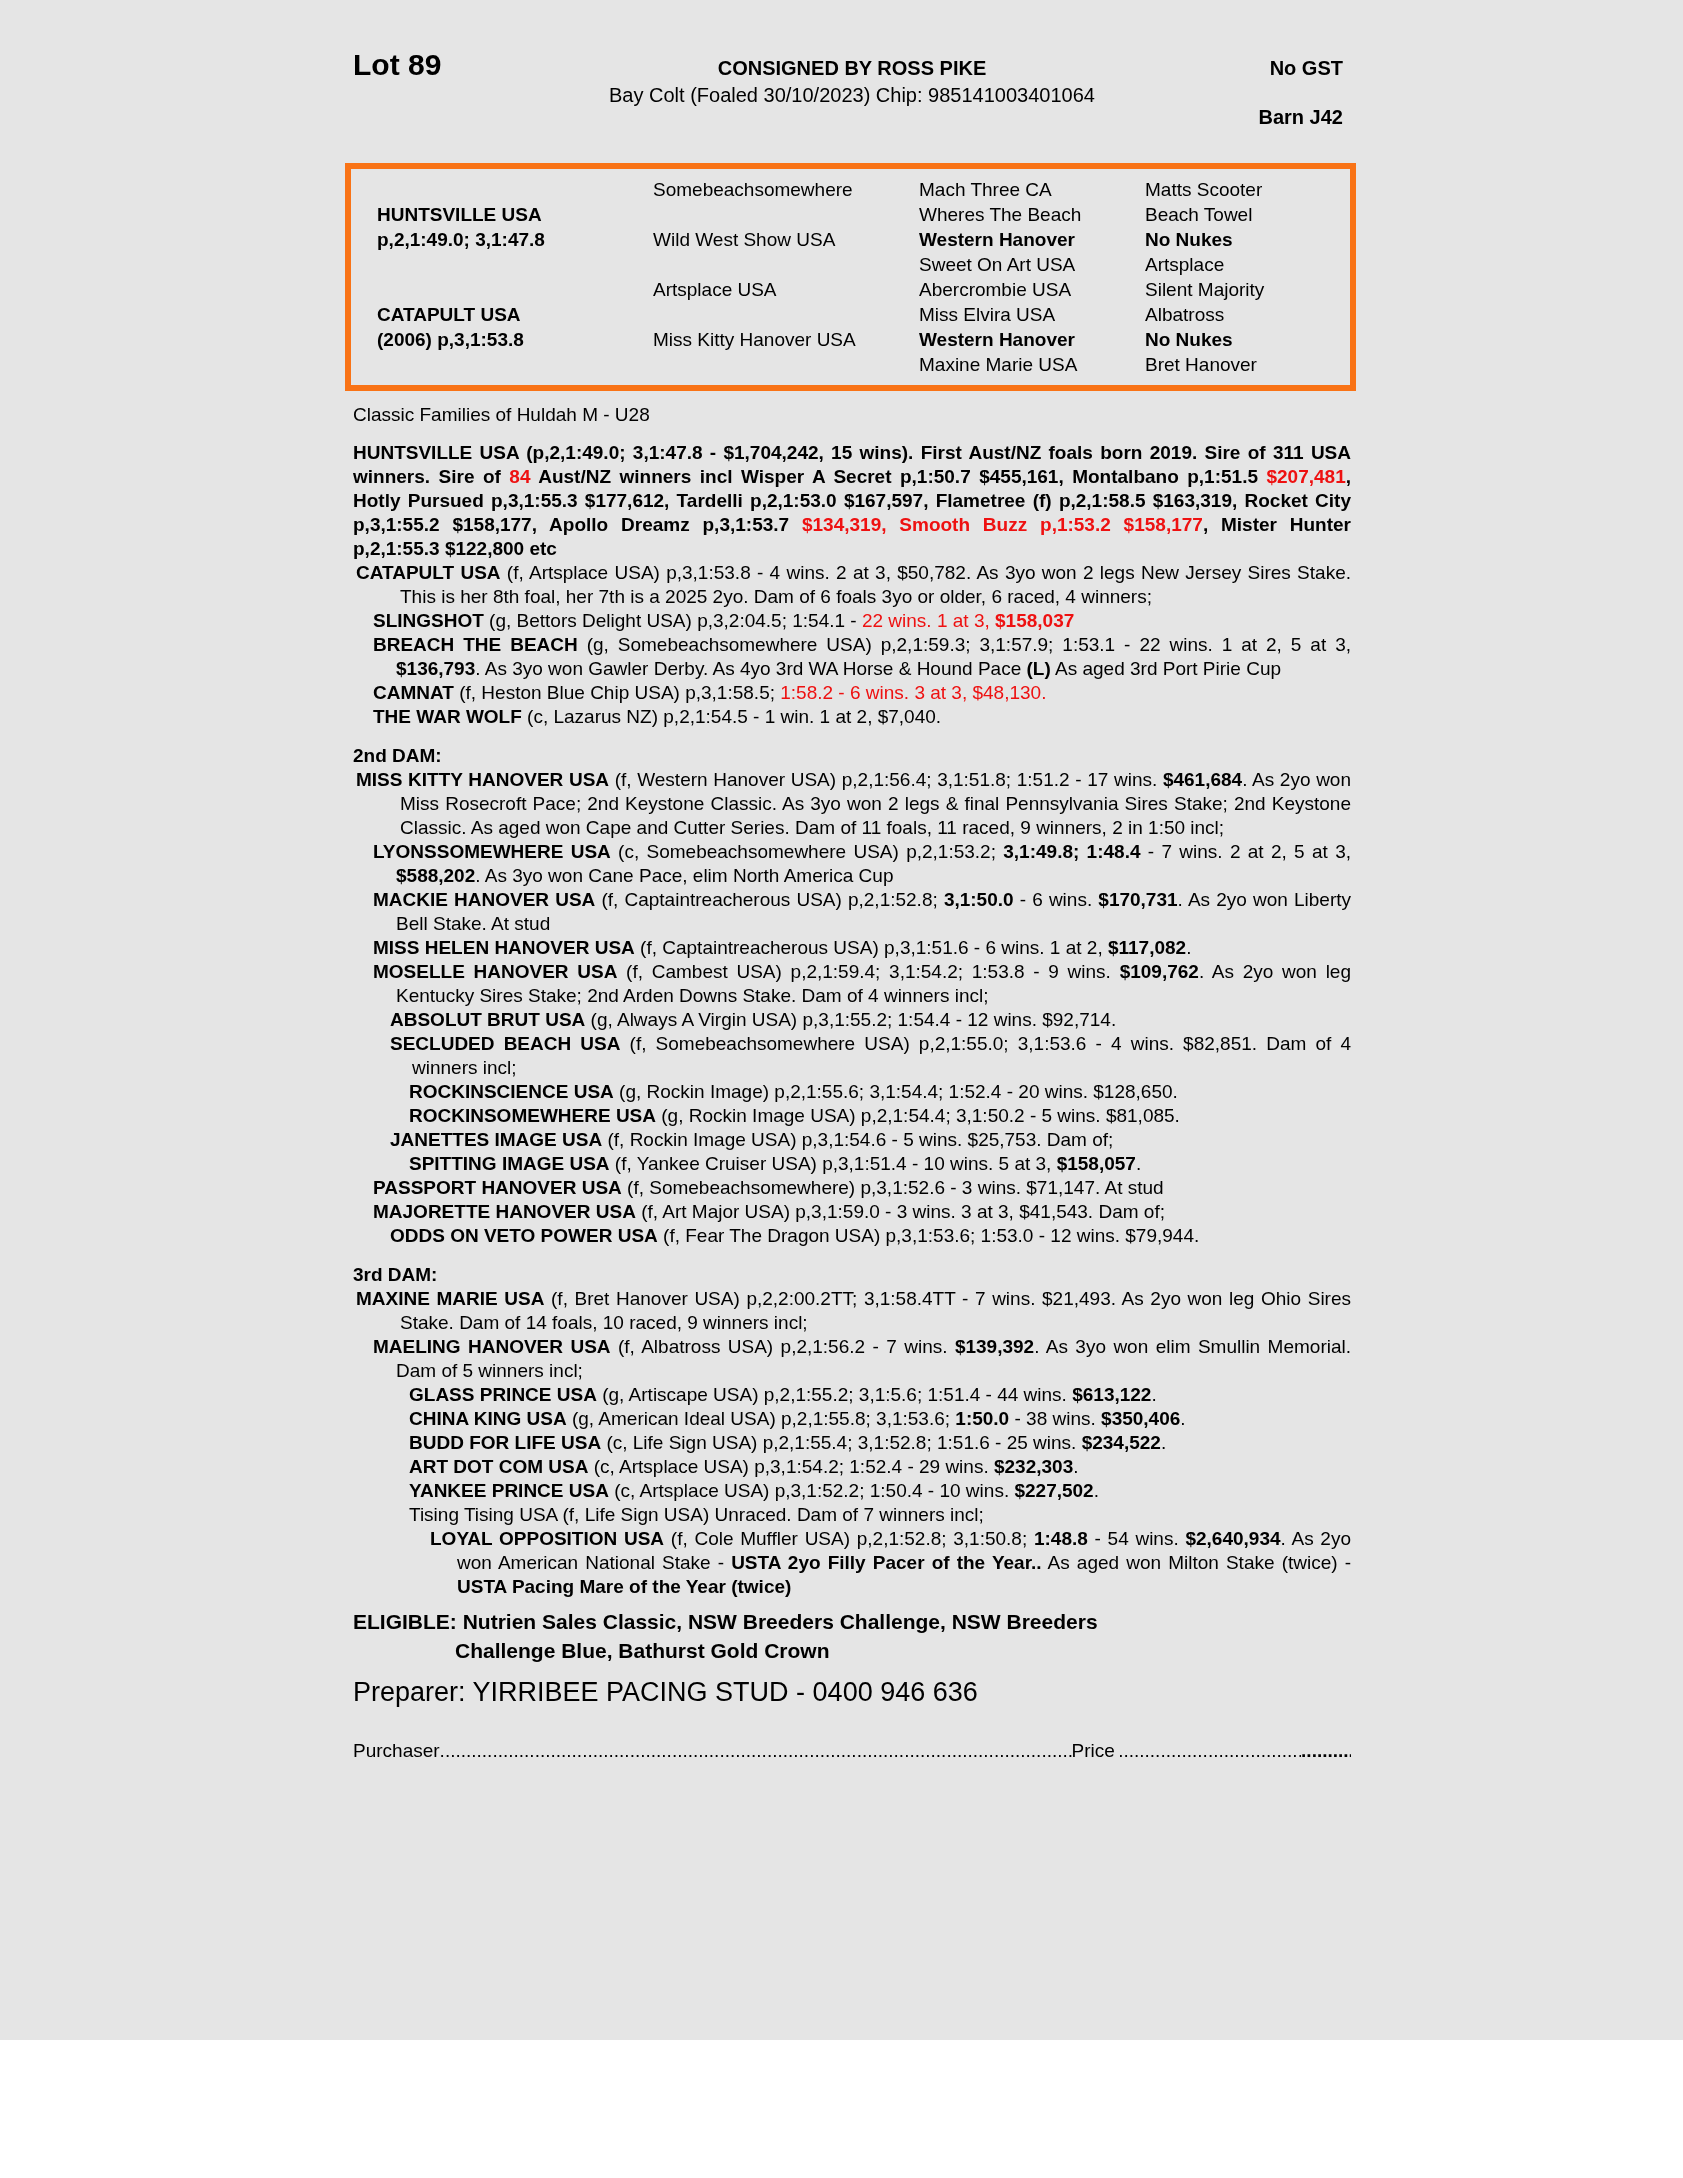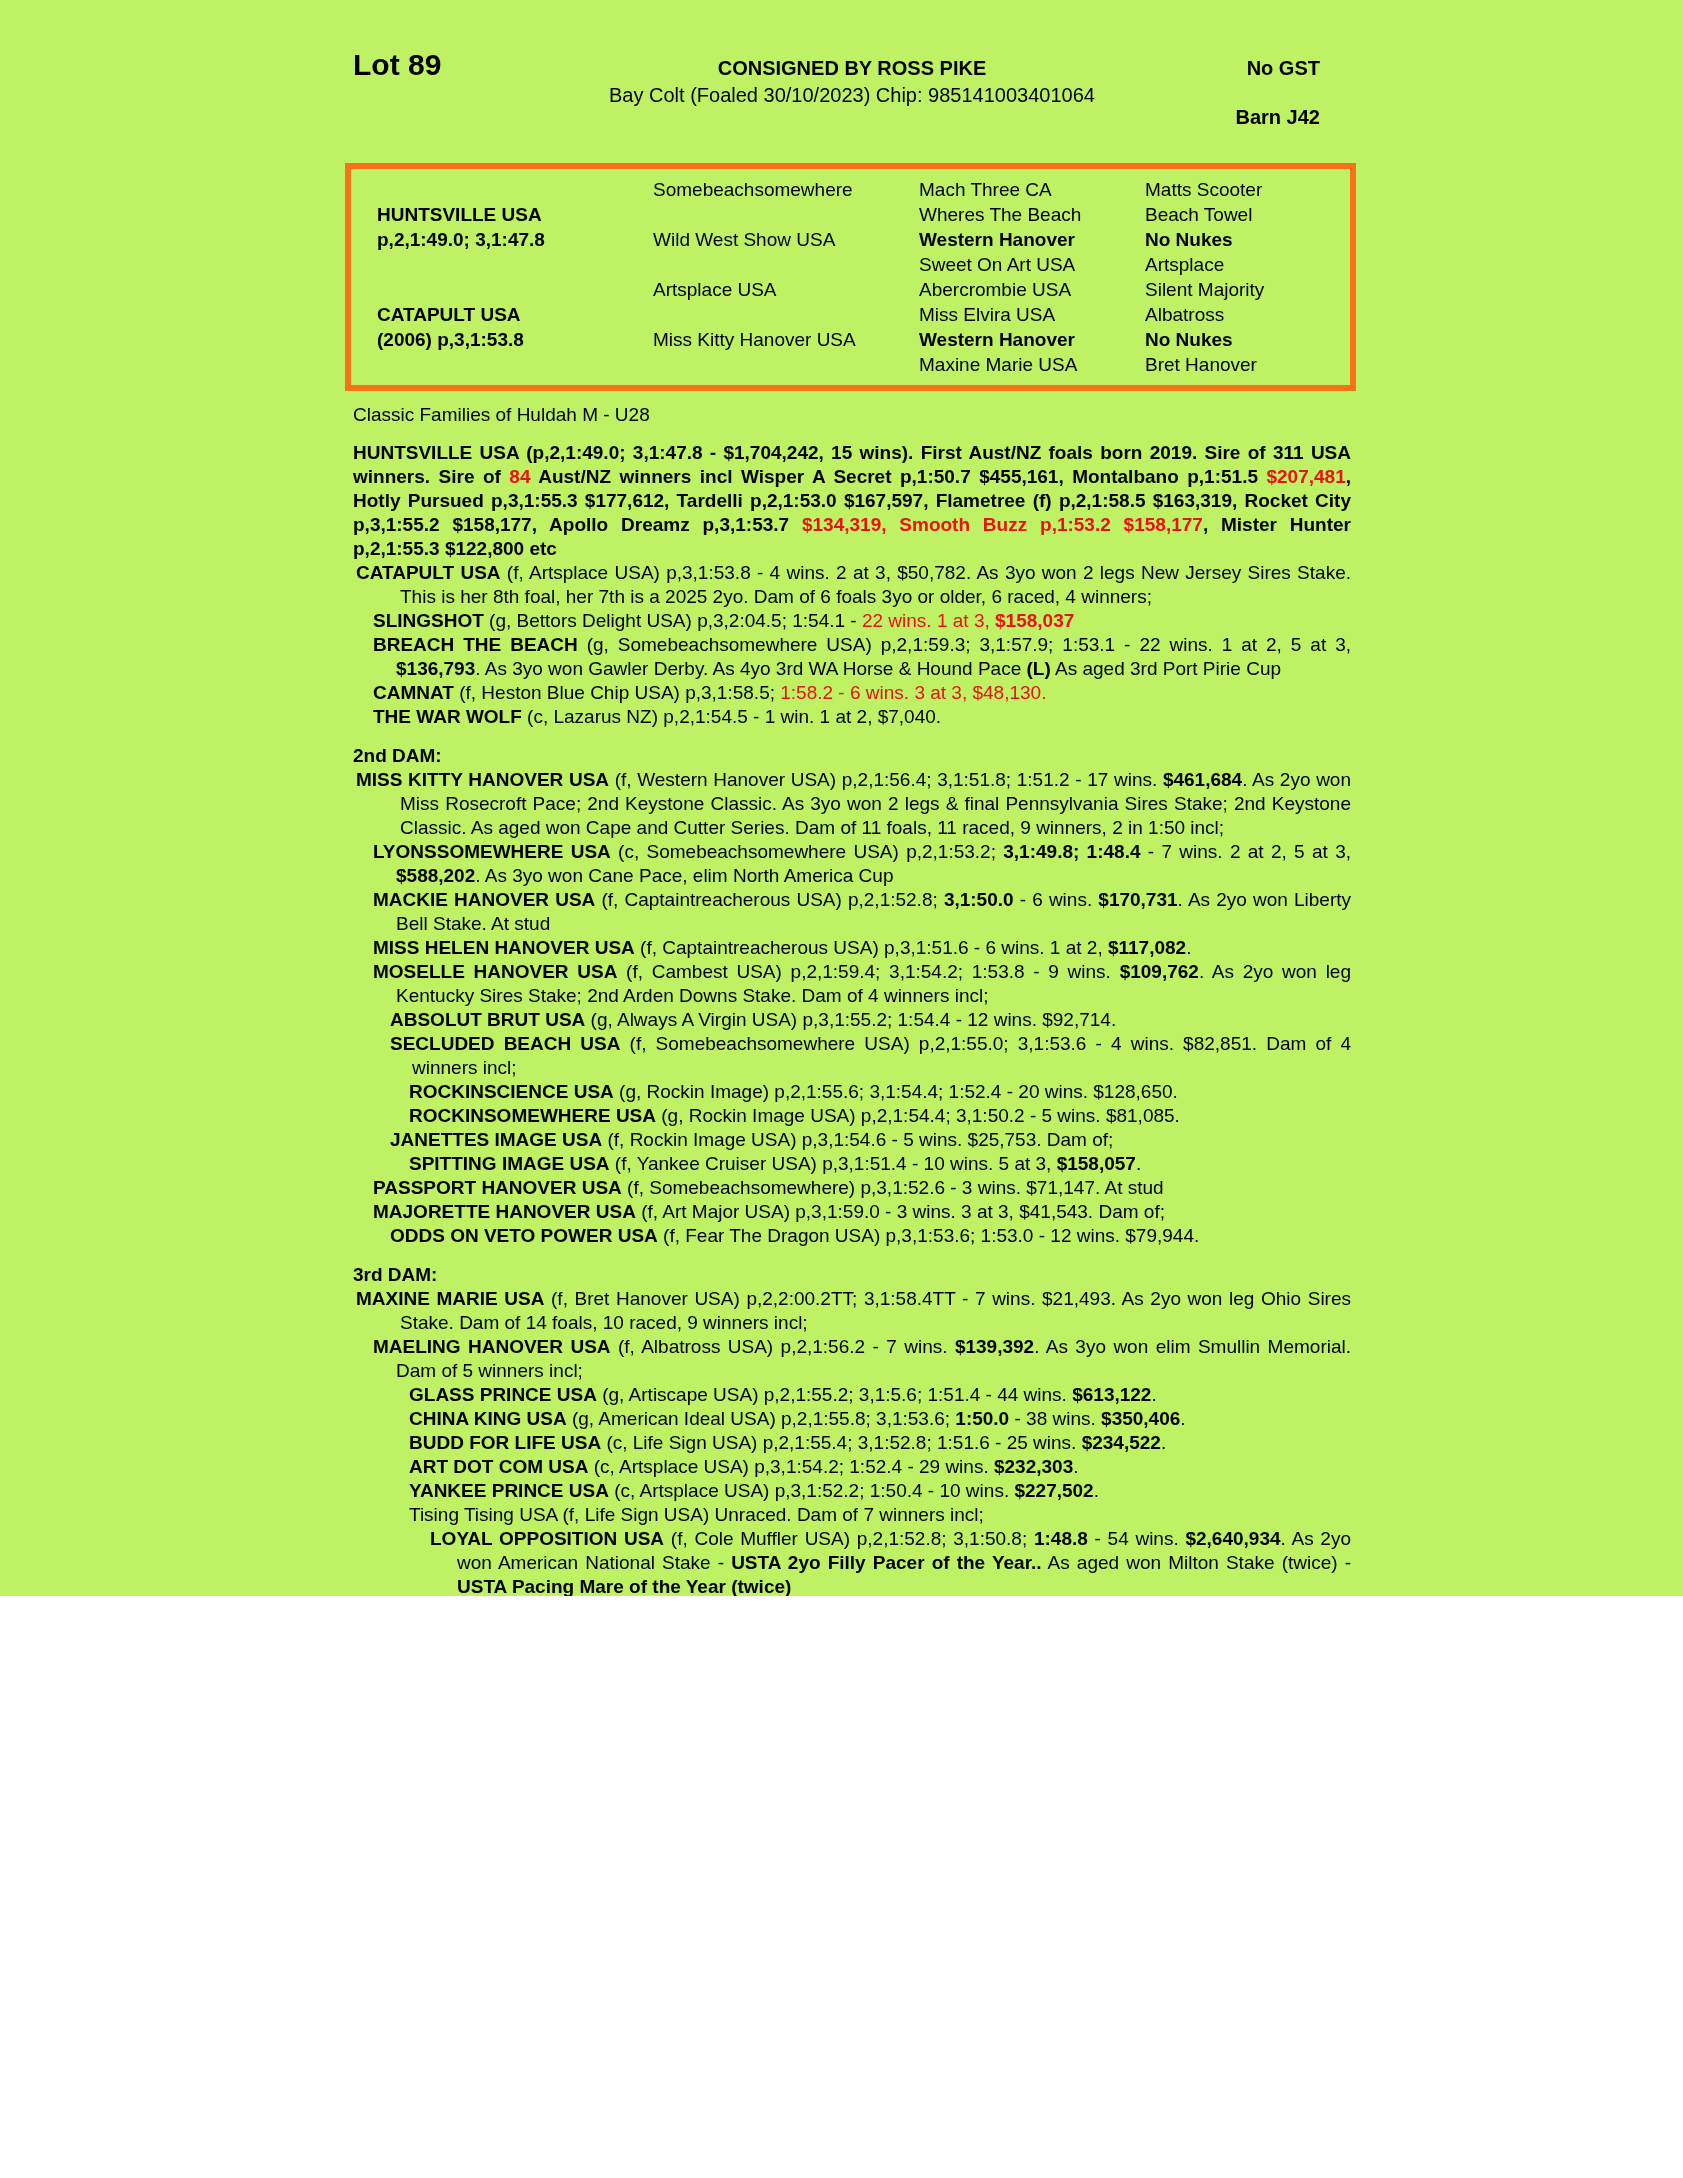--- a/index.html
+++ b/index.html
@@ -1,29 +1,29 @@
 <!DOCTYPE html>
 <html style="--red: #ee1111;"><head>
 <meta charset="utf-8">
 <style>
   html,body { margin:0; padding:0; background:#fff; }
   .page {
-    position:relative; width:1683px; height:1596px; background:#bef264;
+    position:relative; width:1683px; height:2040px; background:#e5e5e5;
     font-family:"Liberation Sans","DejaVu Sans",sans-serif; color:#000;
     overflow:hidden;
   }
   .b { font-weight:bold; }
   .r { color:var(--red,#ee1111); }
 
   
   .lot { position:absolute; left:353px; top:48px; font-size:30px; font-weight:bold; }
   .hdr-center { position:absolute; left:353px; top:57px; width:998px; text-align:center; }
   .consigned { font-size:20px; font-weight:bold; }
   .colt { font-size:20px; margin-top:4px; }
-  .hdr-right { position:absolute; right:363px; top:57px; text-align:right; font-size:20px; font-weight:bold; }
+  .hdr-right { position:absolute; right:340px; top:57px; text-align:right; font-size:20px; font-weight:bold; }
   .barn { margin-top:26px; }
 
   
   .content { position:absolute; left:353px; top:163px; width:998px; }
 
   
   .ptable {
     box-sizing:border-box; width:1011px; margin-left:-8px;
     border:6px solid #f97316; display:grid;
     grid-template-columns:276px 266px 226px 1fr;

